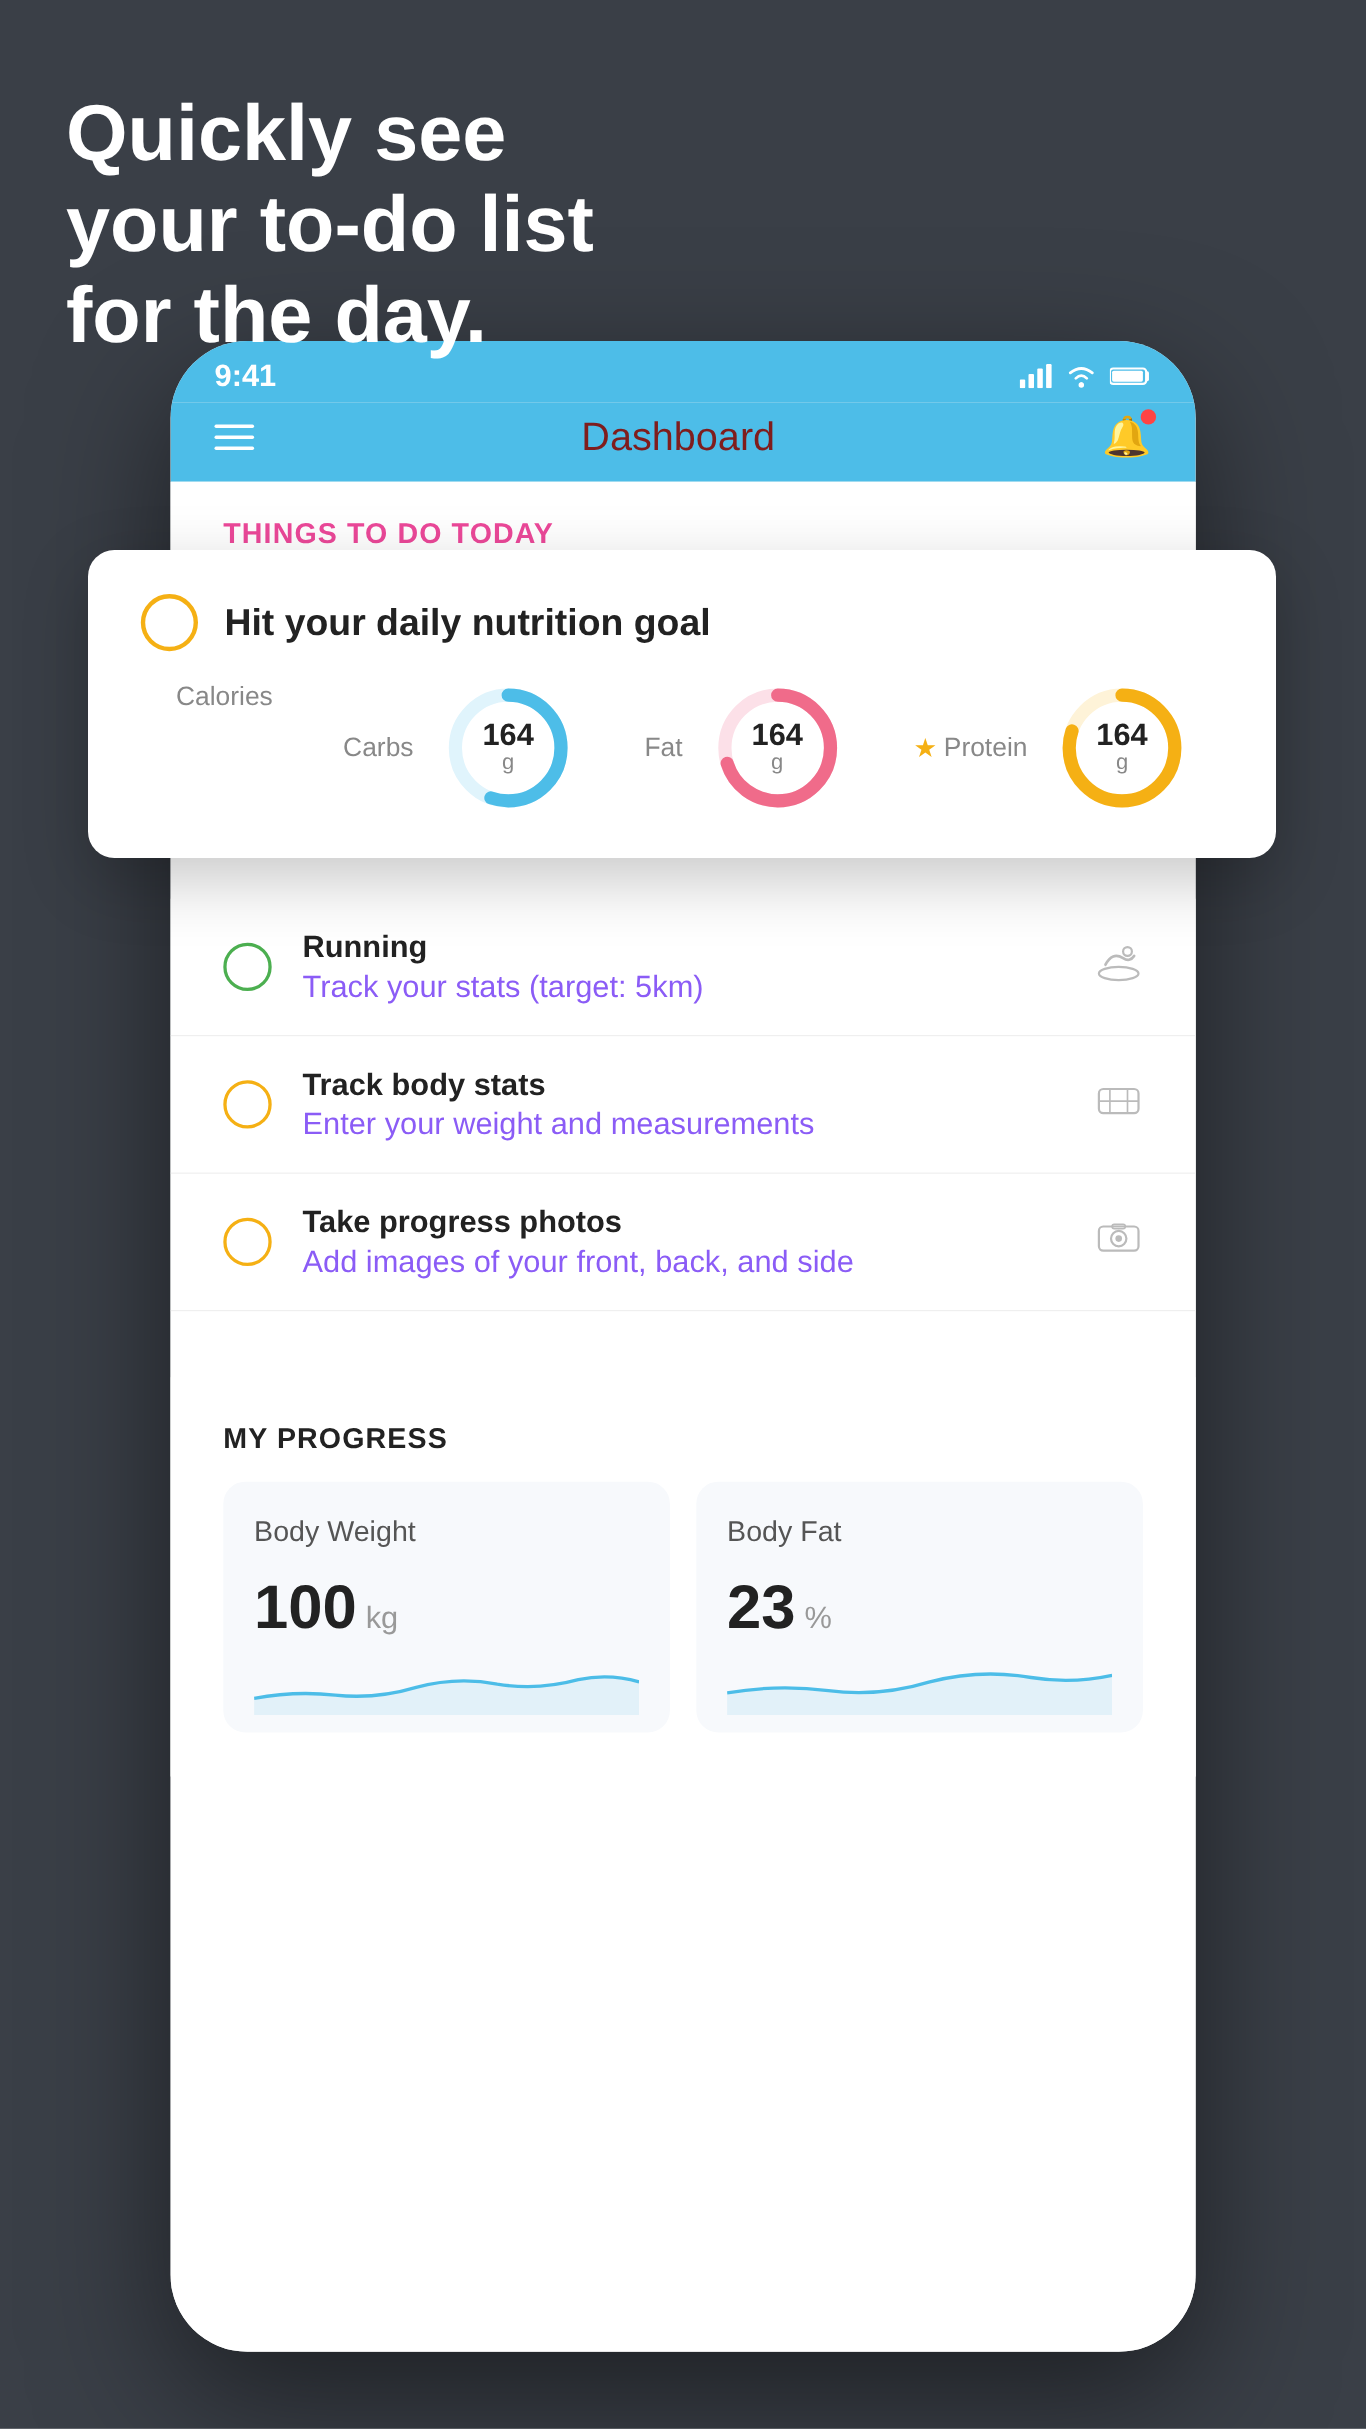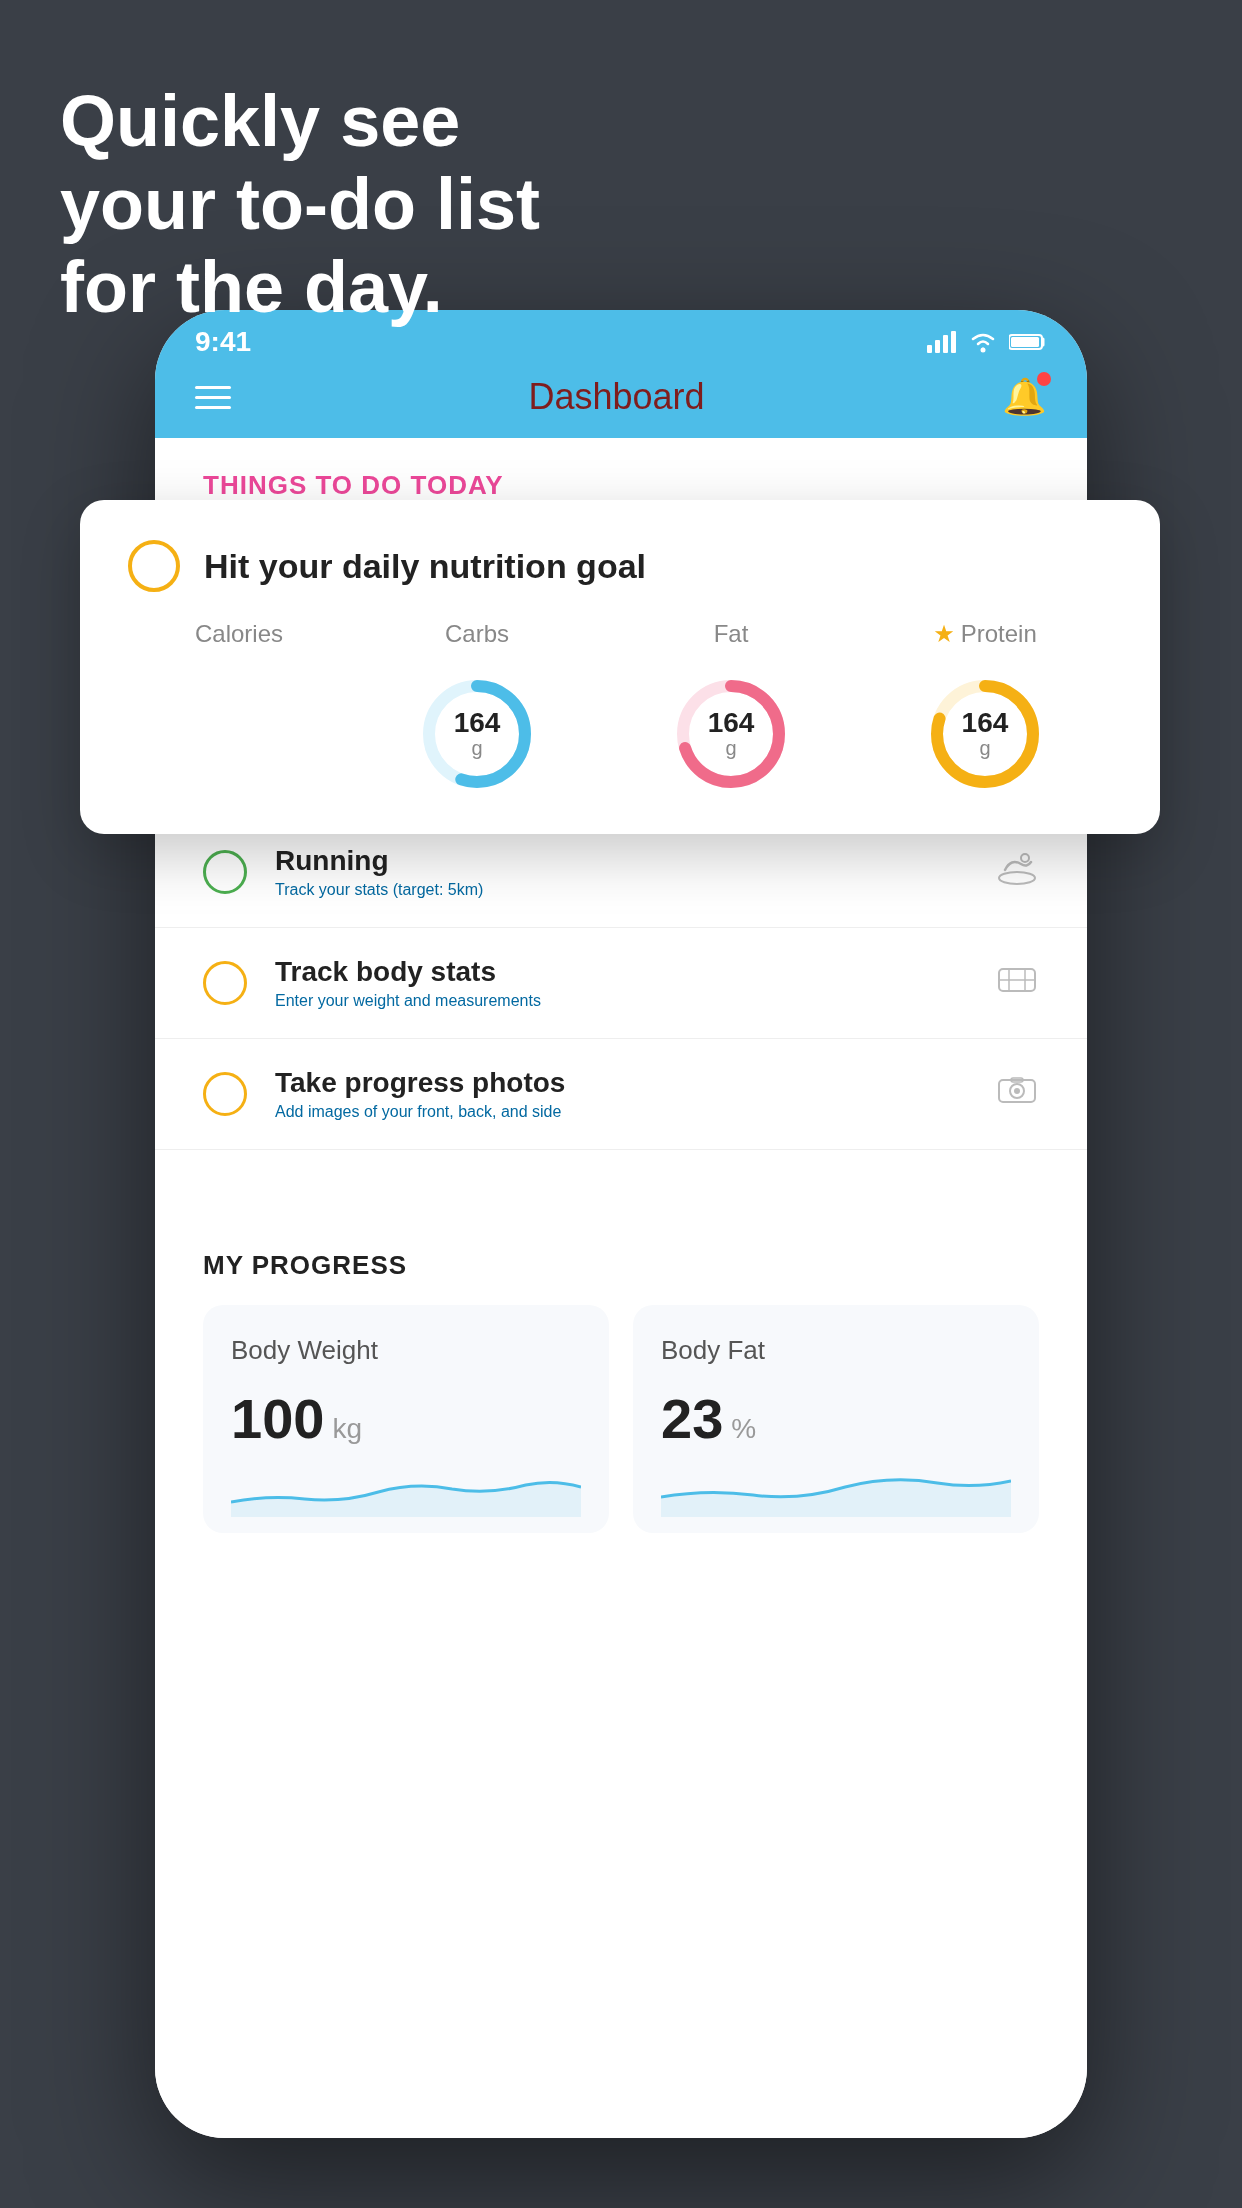--- a/index.html
+++ b/index.html
@@ -148,21 +148,21 @@
     }
 
     
     .nutrition-row {
       display: flex;
       justify-content: space-around;
       align-items: flex-start;
     }
     .nutrition-item {
       display: flex;
-      flex-direction: column;
+      flex-direction: row;
       align-items: center;
       gap: 26px;
     }
     .nutrition-label {
       font-size: 24px;
       color: #888;
       display: flex;
       align-items: center;
       gap: 6px;
     }
@@ -221,22 +221,22 @@
     .todo-circle.yellow { border-color: #f5b014; }
     .todo-text-block {
       flex: 1;
     }
     .todo-main-text {
       font-size: 28px;
       font-weight: 600;
       color: #222;
     }
     .todo-sub-text {
-      font-size: 16px;
-      color: #0369a1;
+      font-size: 28px;
+      color: #8b5cf6;
       margin-top: 4px;
     }
     .todo-icon {
       font-size: 32px;
       color: #bbb;
     }
 
     
     .progress-section {
       background: #fff;

